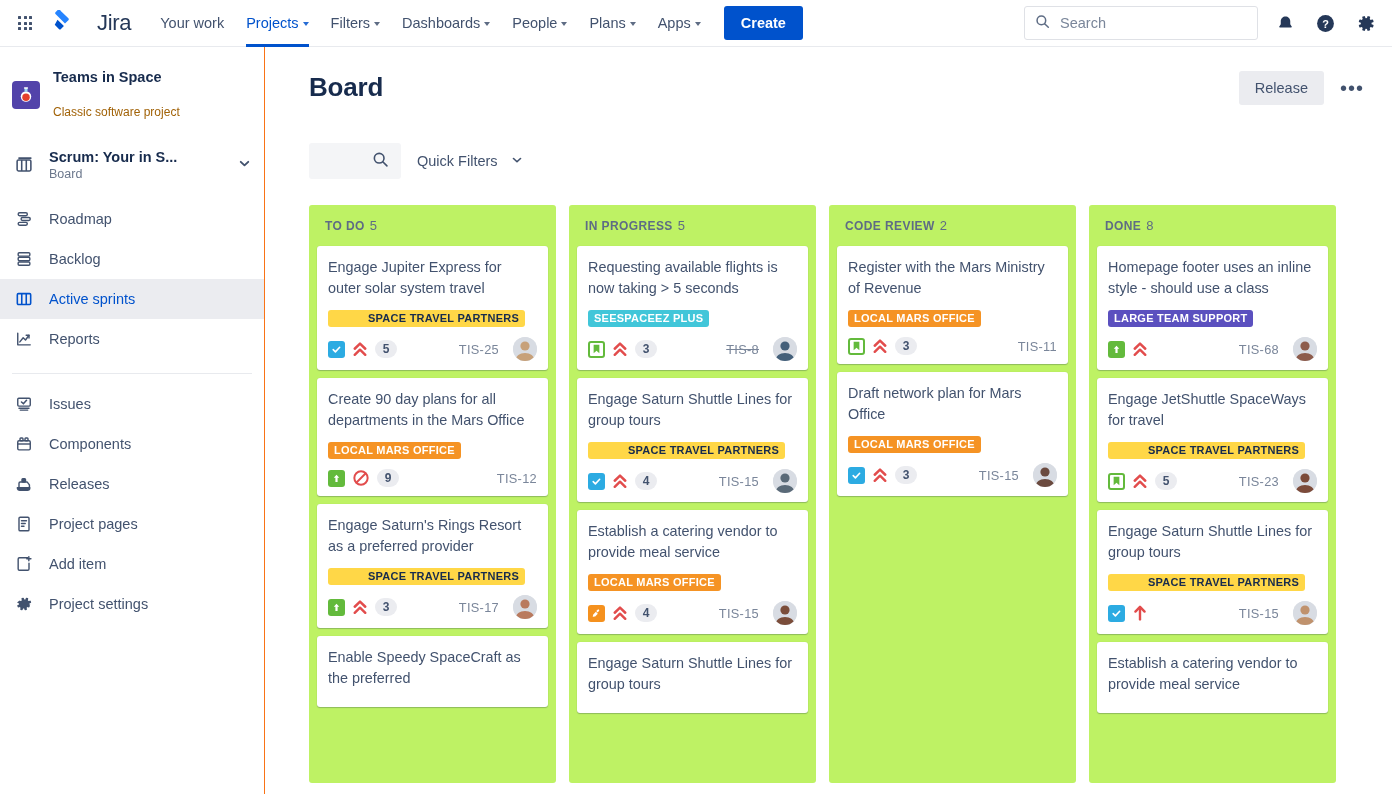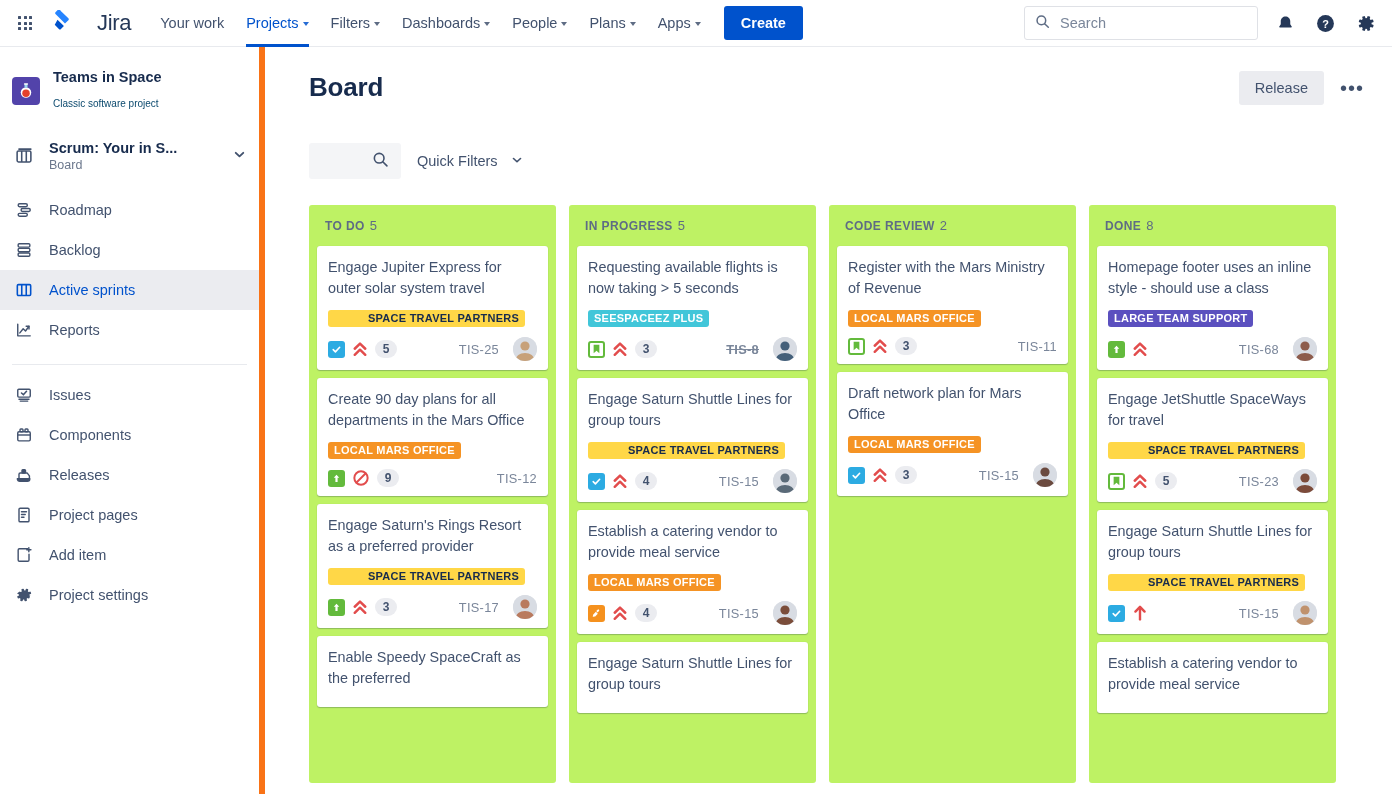--- a/index.html
+++ b/index.html
@@ -88,35 +88,35 @@
     justify-content: center; cursor: pointer; color: #42526e;
   }
 
   
   .body-wrap { display: flex; height: 747px; }
 
   
   .sidebar {
     width: 265px; flex: 0 0 265px;
     background: #fff;
-    border-right: 6px solid #f97316;
+    border-right: 1px solid #f97316;
     padding-top: 18px;
     overflow: hidden;
   }
   .proj-header {
     display: flex; align-items: center; gap: 13px;
     padding: 4px 12px 4px 12px; margin-bottom: 16px; cursor: pointer;
   }
   .proj-avatar {
     width: 28px; height: 28px; border-radius: 4px;
     background: #5243aa; flex: 0 0 28px;
     display: flex; align-items: center; justify-content: center;
   }
   .proj-name { font-size: 14.5px; font-weight: 700; color: #172b4d; line-height: 17px; }
-  .proj-sub { font-size: 10px; color: #0c4a6e; line-height: 17px; margin-top: 9px; }
+  .proj-sub { font-size: 12px; color: #a16207; line-height: 17px; margin-top: 18px; }
 
   .board-select {
     display: flex; align-items: center; gap: 13px;
     padding: 7px 12px; margin-bottom: 10px; cursor: pointer;
   }
   .board-select .sb-ico { flex: 0 0 24px; display:flex; justify-content:center; }
   .board-title { font-size: 14.5px; font-weight: 600; color: #172b4d; line-height: 18px; }
   .board-sub { font-size: 12.5px; color: #6b778c; line-height: 16px; }
   .board-chevron { margin-left: auto; color: #42526e; }
 
@@ -216,21 +216,21 @@
 
   .points {
     background: #ebecf0; color: #42526e; font-size: 12px; font-weight: 700;
     border-radius: 10px; min-width: 22px; height: 18px;
     display: flex; align-items: center; justify-content: center; padding: 0 7px;
   }
   .card-key {
     margin-left: auto; font-size: 12.8px; color: #7a869a;
     letter-spacing: 0.3px; font-weight: 400;
   }
-  .card-key.resolved { text-decoration: line-through; font-weight: bold; }
+  .card-key.resolved { text-decoration: line-through; }
   .avatar {
     width: 24px; height: 24px; border-radius: 50%; flex: 0 0 24px;
     margin-left: 7px; overflow: hidden; position: relative;
     background: #dfe1e6;
   }
   .avatar .face { position:absolute; inset:0; }
 </style>
 </head>
 <body>
 

